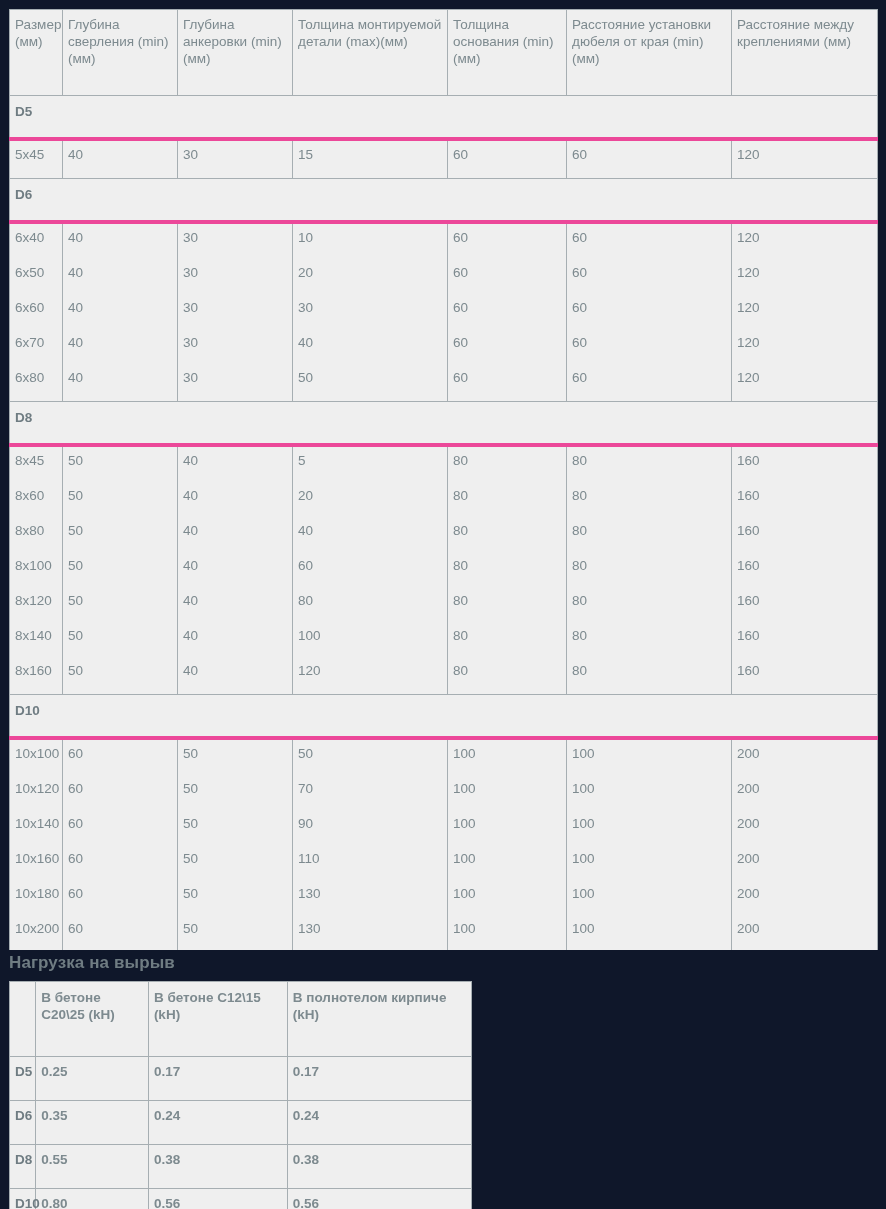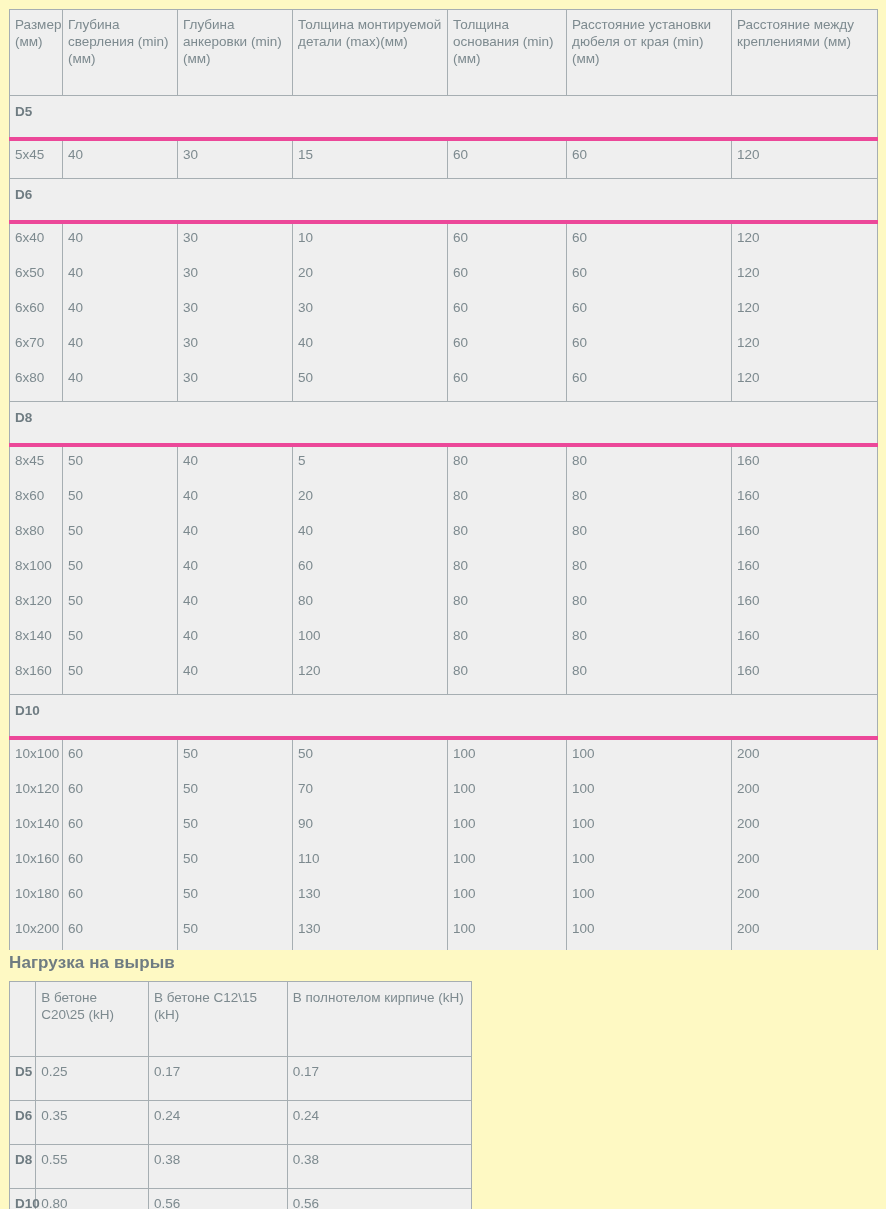--- a/index.html
+++ b/index.html
@@ -13,21 +13,21 @@
     overflow: hidden;
     font-family: "Liberation Sans", sans-serif;
     color: #7d8a8f;
     -webkit-font-smoothing: antialiased;
   }
 
   .page {
     position: relative;
     width: 886px;
     height: 1209px;
-    background: #fef9c3;
+    background: #0f172a;
   }
 
   
   table.spec {
     border-collapse: collapse;
     table-layout: fixed;
     font-size: 13.5px;
     line-height: 17px;
     color: #7d8a8f;
   }
@@ -108,21 +108,21 @@
     border-collapse: collapse;
     table-layout: fixed;
     font-size: 13.5px;
     line-height: 17px;
   }
   table.t2 td, table.t2 th {
     border: 1px solid #a6aeb2;
     padding: 5px 4px 5px 5px;
     vertical-align: top;
     text-align: left;
-    font-weight: normal;
+    font-weight: bold;
     background: #efefef;
     color: #7d8a8f;
   }
   table.t2 thead th { height: 62px; vertical-align: top; padding-top: 7px; }
   table.t2 tbody td { height: 27px; padding-top: 6px; padding-bottom: 10px; }
   table.t2 tbody td.rowhead { font-weight: bold; color: #6f7c82; }
 
   .d0 { width: 26px; }
   .d1 { width: 112px; }
   .d2 { width: 138px; }

